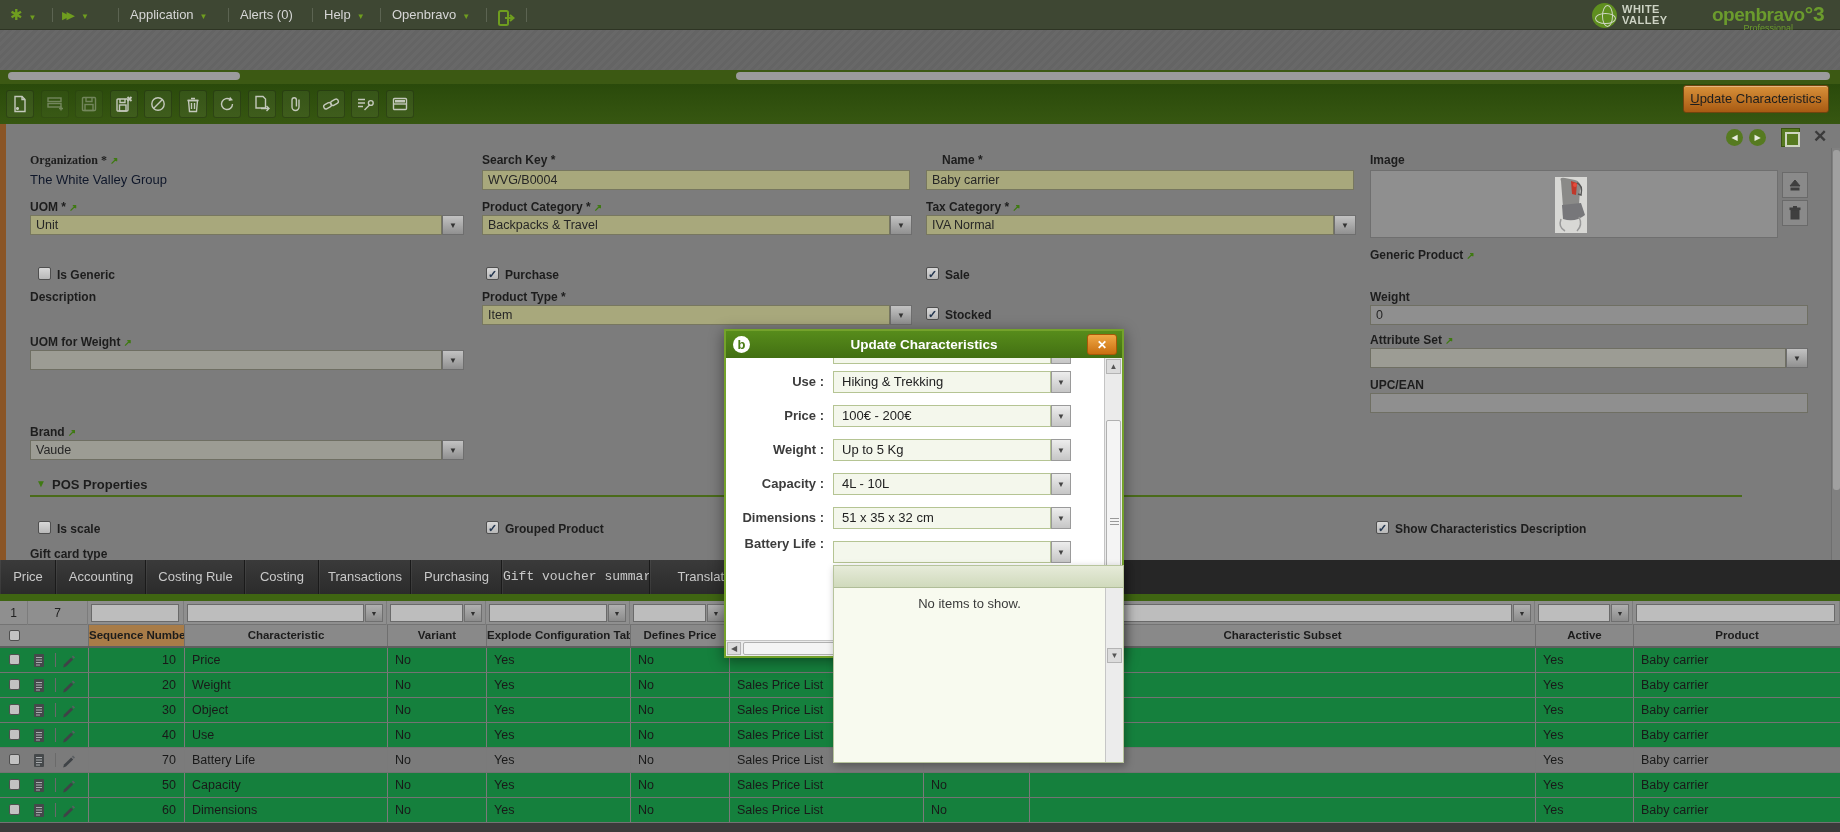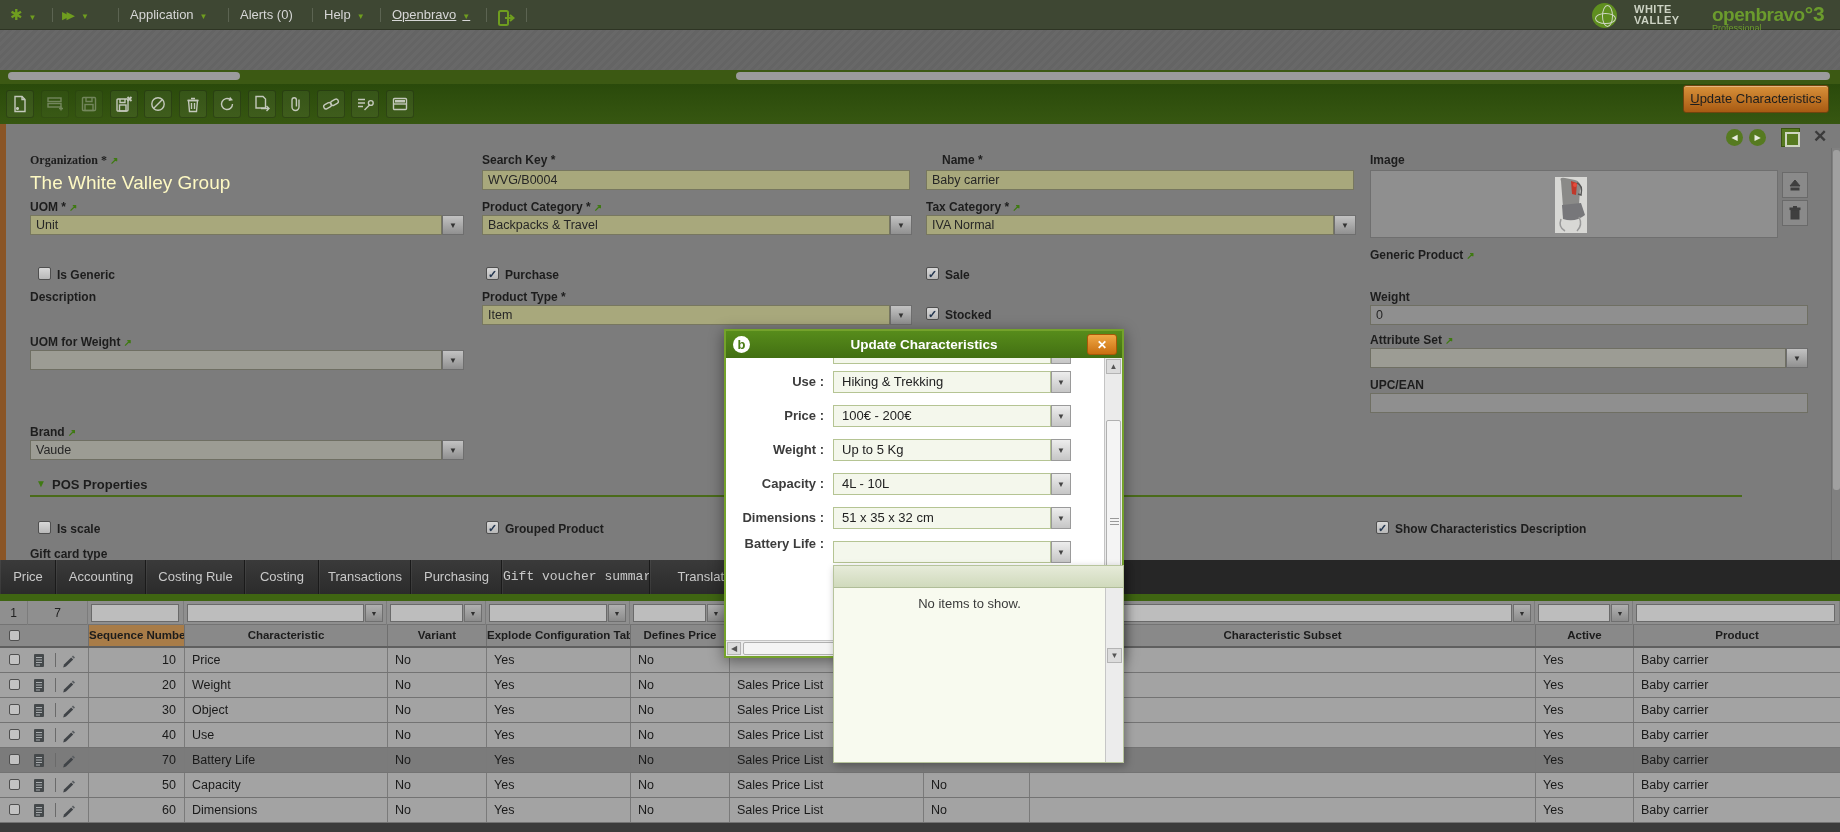--- a/index.html
+++ b/index.html
@@ -13,25 +13,25 @@
   
   #menubar { left:0; top:0; width:1840px; height:30px; background:#3e4733; border-bottom:1px solid #2e3524; }
   .menu-item { position:absolute; top:0; height:30px; line-height:30px; color:#d6d6d6; font-size:13px; cursor:default; }
   .menu-sep { position:absolute; top:8px; width:1px; height:14px; background:#5c6452; }
   .caret { color:#6f9d1f; font-size:8px; margin-left:6px; }
   .gicon { color:#6f9d1f; }
   #logo-wv { position:absolute; top:2px; left:1592px; height:26px; display:flex; align-items:center; }
   .wv-circle { width:25px; height:25px; border-radius:50%; background:#5f8f1f; position:relative; overflow:hidden; margin-right:5px; }
   .wv-circle:before { content:""; position:absolute; left:3px; top:10px; width:19px; height:9px; border:1px solid #cfd6c4; border-radius:50%; }
   .wv-circle:after { content:""; position:absolute; left:10px; top:2px; width:9px; height:20px; border:1px solid #cfd6c4; border-radius:50%; }
-  .wv-text { font-size:11px; line-height:11px; font-weight:bold; color:#cdd3c4; letter-spacing:.5px;margin-left:12px; }
+  .wv-text { font-size:11px; line-height:11px; font-weight:bold; color:#cdd3c4; letter-spacing:.5px; }
   #logo-ob { position:absolute; top:2px; left:1712px; color:#6b9b2d; }
   .ob-word { font-size:19px; font-weight:bold; letter-spacing:-.5px; }
   .ob-3 { font-size:21px; font-weight:bold; }
-  .ob-sub { font-size:9px; text-align:left; margin-top:-3px; }
+  .ob-sub { font-size:9px; text-align:center; margin-top:-3px; }
 
   
   #tabstrip { left:0; top:30px; width:1840px; height:40px;
     background:repeating-linear-gradient(135deg,#646464 0 3px,#686868 3px 6px); }
   #tab-workspace { left:0; top:46px; width:84px; height:24px; background:#757575; border-right:1px solid #555;
     color:#ececec; font-size:13px; text-align:center; line-height:24px; }
   #tab-active { left:84px; top:41px; width:160px; height:29px; background:#4a661f; border-top:3px solid #a9561b;
     color:#c8d6b4; font-size:13px; line-height:26px; padding-left:12px; }
   .tab-close { position:absolute; right:8px; top:7px; width:13px; height:13px; border-radius:3px; background:#3c3c3c;
     color:#c0c0c0; font-size:8px; line-height:13px; text-align:center; }
@@ -55,21 +55,21 @@
   .nav-circle { position:absolute; top:129px; width:17px; height:17px; border-radius:50%; background:#567a20;
     color:#e8ecdf; font-size:8px; text-align:center; line-height:17px; }
   #nav-form { position:absolute; left:1781px; top:128px; width:19px; height:19px; background:#567a20; border:1px solid #3a5412; }
   #nav-form:before { content:""; position:absolute; left:3px; top:3px; width:11px; height:11px; border:2px solid #cfd6c2; }
   #nav-close { position:absolute; left:1810px; top:127px; width:20px; height:20px; color:#3b3b3b; font-size:17px; font-weight:bold; line-height:20px; text-align:center; }
 
   
   #form-accent { left:0; top:124px; width:6px; height:444px; background:#8a5526; }
   .flabel { position:absolute; font-size:12px; font-weight:bold; color:#1d1d1d; white-space:nowrap; }
   .linkarrow { color:#3f7a12; font-size:10px; font-weight:bold; margin-left:3px; }
-  .fvalue { position:absolute; font-size:19px; color:#fef9c3; }
+  .fvalue { position:absolute; font-size:13px; color:#0f172a; }
   .finput { position:absolute; height:20px; font-size:12.5px; color:#262626; line-height:19px; padding-left:5px;
     background:#9c9c94; border:1px solid #6f6f63; white-space:nowrap; overflow:hidden; }
   .finput.req { background:#a8a87c; border:1px solid #77775f; }
   .fdrop { position:absolute; height:20px; }
   .fdrop .fbox { position:absolute; left:0; top:0; right:22px; bottom:0; background:#9c9c94; border:1px solid #6f6f63;
     font-size:12.5px; color:#262626; line-height:18px; padding-left:5px; white-space:nowrap; overflow:hidden; }
   .fdrop.req .fbox { background:#a8a87c; border:1px solid #77775f; }
   .fdrop .farrow { position:absolute; right:0; top:0; width:22px; height:20px; background:linear-gradient(#c2c2c2,#909090);
     border:1px solid #6e6e6e; color:#333; font-size:8px; text-align:center; line-height:19px; }
   .cbx { position:absolute; width:13px; height:13px; background:linear-gradient(#d8d8d8,#b8b8b8); border:1px solid #4f4f4f;
@@ -92,21 +92,21 @@
   #grid-filter { left:0; top:601px; width:1840px; height:24px; background:#8f8f8f; border-bottom:1px solid #747474; }
   .fcell { position:absolute; top:0; height:24px; border-right:1px solid #7c7c7c; font-size:12px; color:#222;
     text-align:center; line-height:24px; }
   .fbox2 { position:absolute; top:3px; height:18px; background:#bdbdbd; border:1px solid #6a6a6a; }
   .farrow2 { position:absolute; top:3px; width:18px; height:18px; background:linear-gradient(#b0b0b0,#8c8c8c);
     border:1px solid #6f6f6f; color:#2f2f2f; font-size:7px; text-align:center; line-height:17px; }
   #grid-header { left:0; top:625px; width:1840px; height:23px; background:#898989; border-bottom:2px solid #5f5f5f; }
   .hcell { position:absolute; top:0; height:21px; border-left:1px solid #6f6f6f; font-size:11.5px; font-weight:bold;
     color:#1c1c1c; text-align:center; line-height:21px; white-space:nowrap; overflow:hidden; }
   .hcell.sorted { background:#a87c48; }
-  .grow { position:absolute; left:0; width:1840px; height:25px; background:#a3a3a3; border-bottom:1px solid #737373; }
+  .grow { position:absolute; left:0; width:1840px; height:25px; background:#15803d; border-bottom:1px solid #737373; }
   .grow.dark { background:#7b7b7b; }
   .gcell { position:absolute; top:0; height:24px; border-left:1px solid #7a7a7a; font-size:12.5px; color:#191919;
     line-height:24px; padding-left:7px; white-space:nowrap; overflow:hidden; }
   .gcell.num { text-align:right; padding-right:8px; padding-left:0; }
   .rcbx { position:absolute; left:9px; top:6px; width:11px; height:11px; background:#c2c2c2; border:1px solid #4f4f4f; border-radius:2px; }
   .row-sep { position:absolute; left:55px; top:5px; width:1px; height:14px; background:#6a6a6a; }
   #grid-bottombar { left:0; top:823px; width:1840px; height:9px; background:#3b3b3b; }
 
   
   #modal { left:724px; top:329px; width:400px; height:329px; border:2px solid #74a22b; background:#fff;
@@ -148,21 +148,21 @@
     <div class="menu-item" style="left:10px;"><span class="gicon" style="font-size:15px;">✱</span><span class="caret">▼</span></div>
     <div class="menu-sep" style="left:52px;"></div>
     <div class="menu-item" style="left:62px;"><span class="gicon" style="font-size:11px;letter-spacing:-4px;">▶▶</span><span class="caret" style="margin-left:10px;">▼</span></div>
     <div class="menu-sep" style="left:118px;"></div>
     <div class="menu-item" style="left:130px;"><span>Application</span><span class="caret">▼</span></div>
     <div class="menu-sep" style="left:228px;"></div>
     <div class="menu-item" style="left:240px;"><span>Alerts (0)</span></div>
     <div class="menu-sep" style="left:312px;"></div>
     <div class="menu-item" style="left:324px;"><span>Help</span><span class="caret">▼</span></div>
     <div class="menu-sep" style="left:380px;"></div>
-    <div class="menu-item" style="left:392px;text-decoration:underline;"><span>Openbravo</span><span class="caret">▼</span></div>
+    <div class="menu-item" style="left:392px;"><span>Openbravo</span><span class="caret">▼</span></div>
     <div class="menu-sep" style="left:486px;"></div>
     <div class="menu-item" style="left:498px;top:7px;height:16px;">
       <svg width="17" height="16" viewBox="0 0 17 16">
           <rect x="1" y="1" width="9" height="14" rx="1.5" fill="none" stroke="#6f9d1f" stroke-width="2"></rect>
           <path d="M7 8 h8 M12 5 l3.5 3 -3.5 3" fill="none" stroke="#6f9d1f" stroke-width="2"></path>
         </svg>
     </div>
     <div class="menu-sep" style="left:526px;"></div>
 
     <div id="logo-wv">

